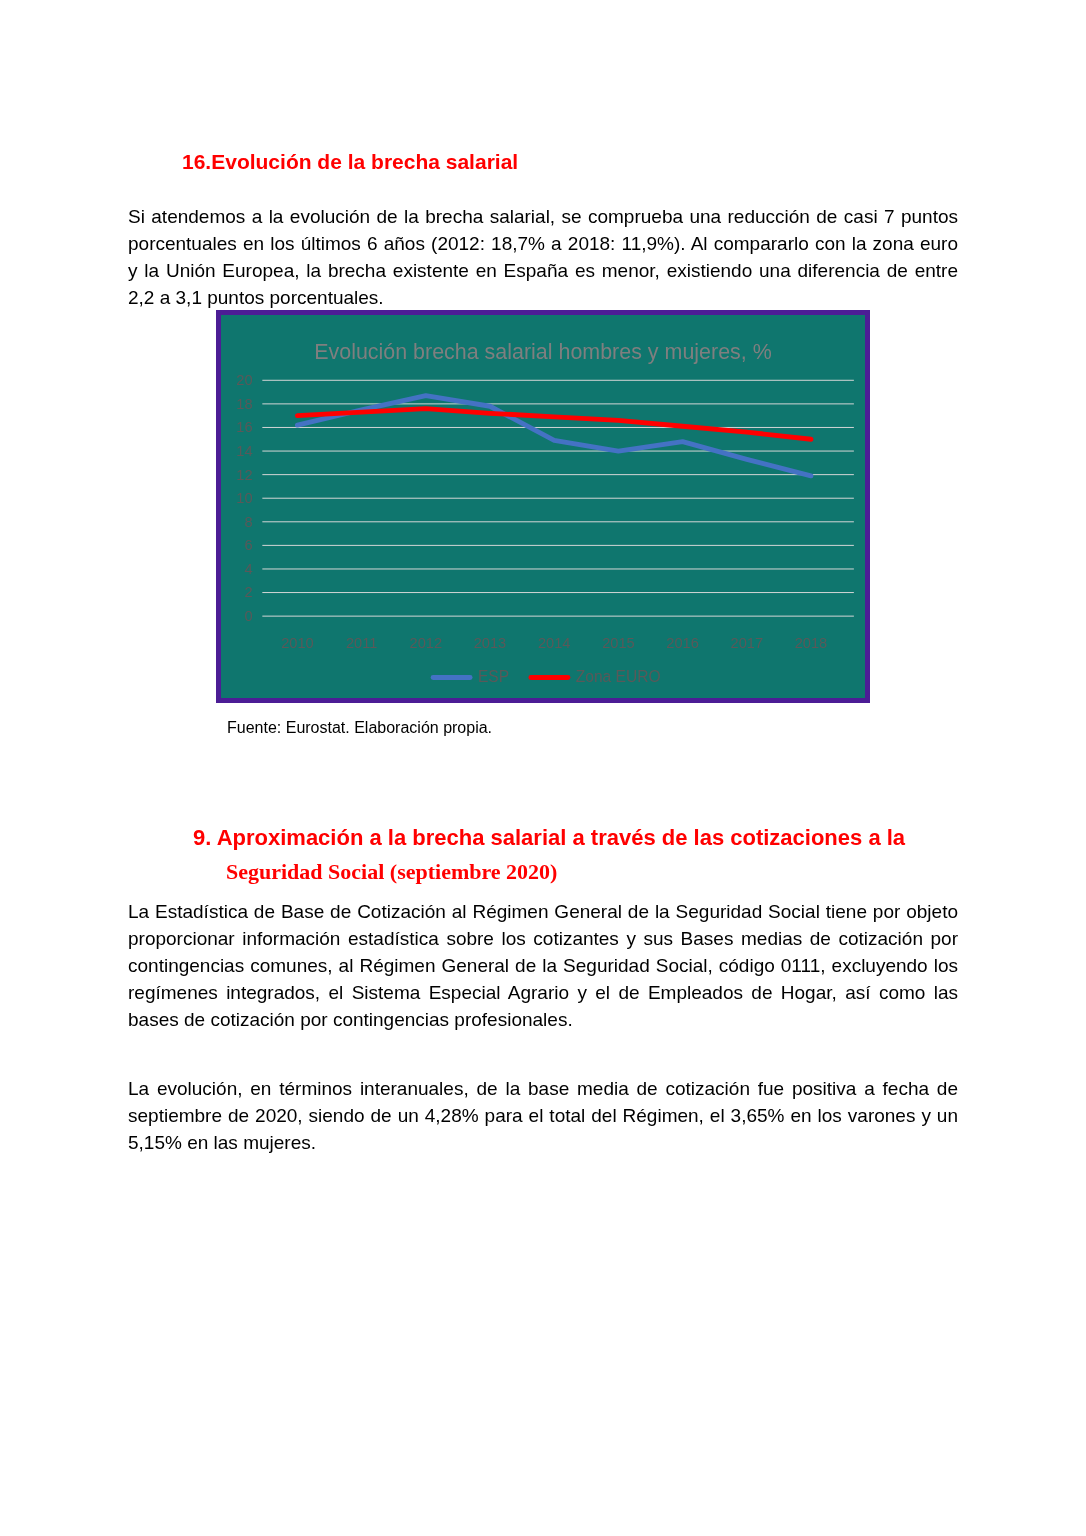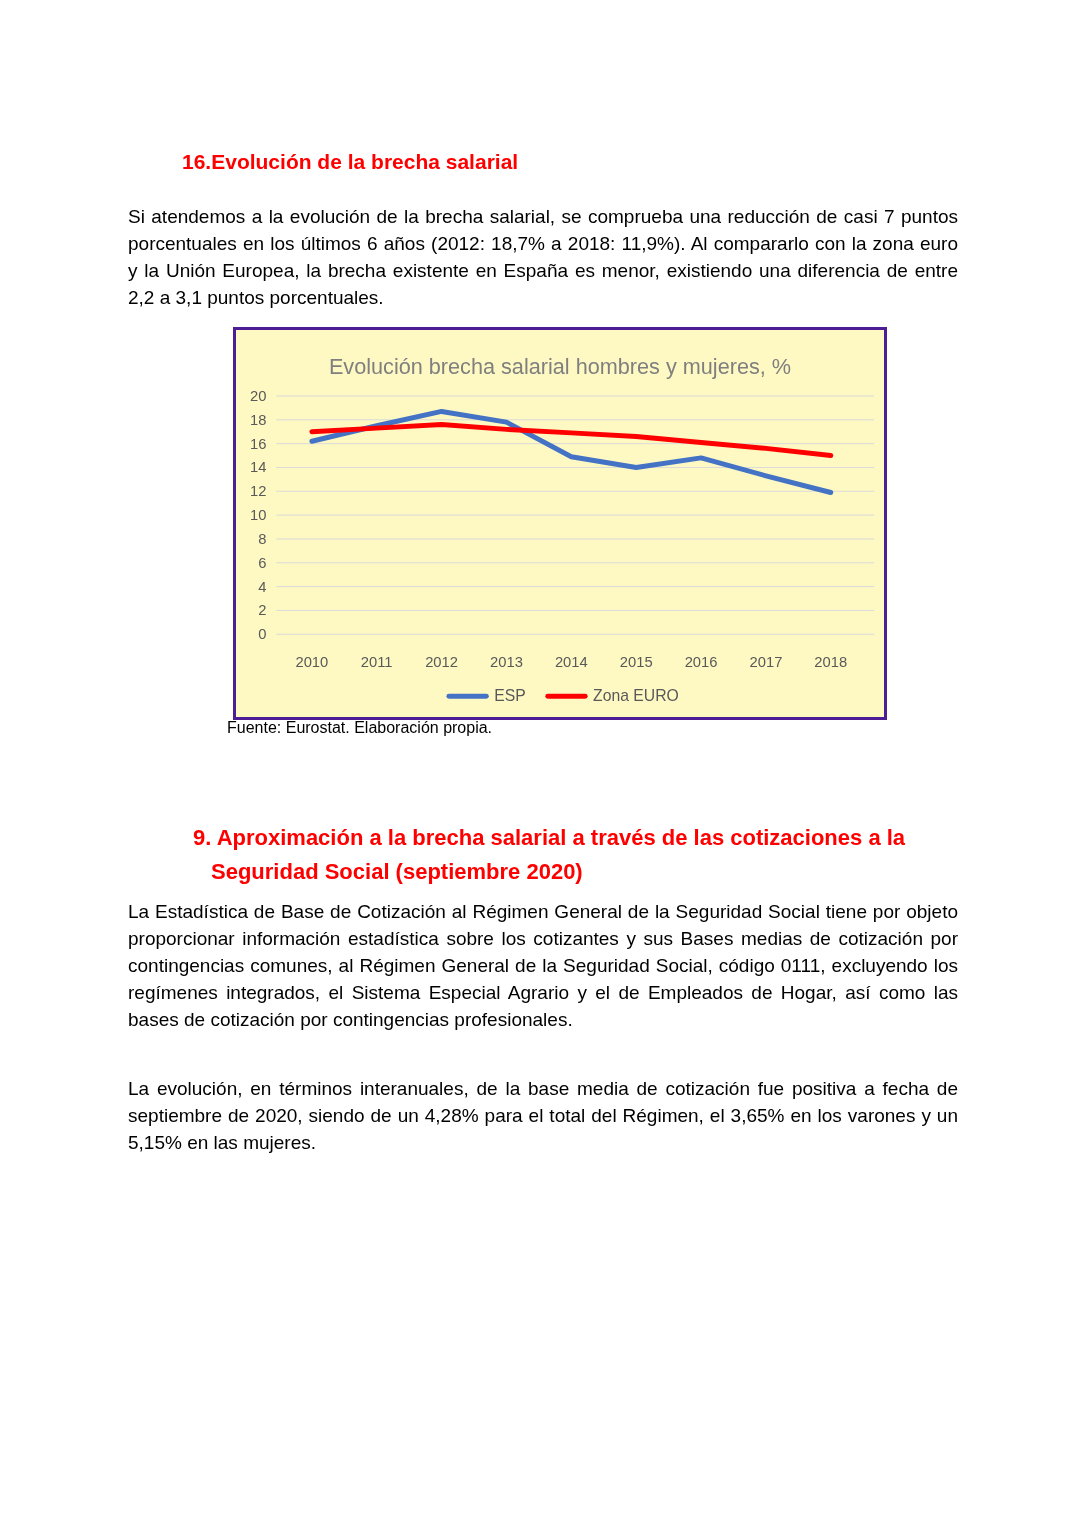--- a/index.html
+++ b/index.html
@@ -41,24 +41,24 @@
     text-align: justify;
     color: #000000;
   }
   .para1 { top: 196px; margin-top: 7px; }
   .chart-box {
     position: absolute;
     left: 216px;
     top: 310px;
     width: 654px;
     height: 393px;
-    margin: 17px;
+    margin: 0;
     box-sizing: border-box;
-    border: 3px solid #4c1d95;
-    background: #fef9c3;
+    border: 5px solid #4c1d95;
+    background: #0f766e;
   }
   .chart-box svg {
     display: block;
     width: 100%;
     height: 100%;
     font-family: "Liberation Sans", sans-serif;
   }
   .source {
     position: absolute;
     left: 227px;
@@ -74,21 +74,22 @@
     top: 821px;
     width: 760px;
     margin: 0;
     font-size: 22px;
     font-weight: bold;
     line-height: 34px;
     color: #ff0000;
   }
   .h17-l2 {
     display: block;
-    margin-left: 18px;
+    margin-left: 33px;
+    font-family: Liberation Serif, serif;
   }
   .para2 { top: 898px; }
   .para3 { top: 1075px; }
 </style>
 </head>
 <body>
 
 <div class="page">
 
   <h1 class="h16">16.Evolución de la brecha salarial</h1>

